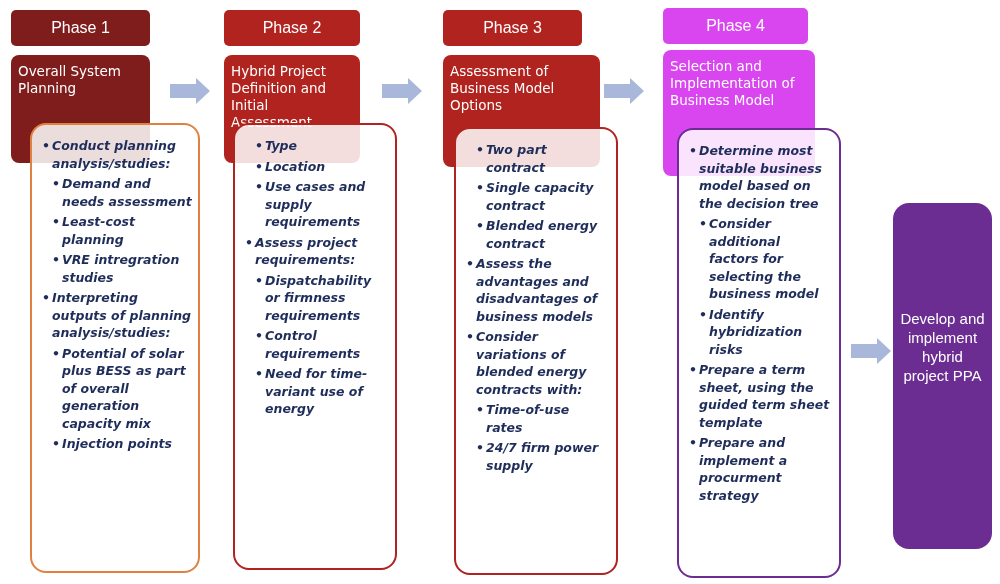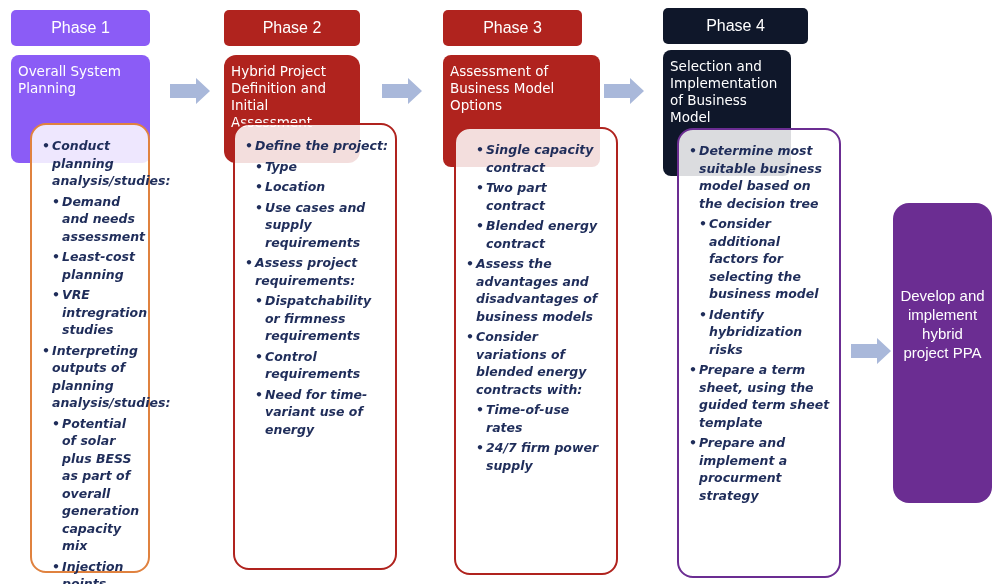--- a/index.html
+++ b/index.html
@@ -24,95 +24,94 @@
       font-style: italic; font-size: 12.5px; line-height: 17.5px;
     }
     .detail-box ul { list-style: none; }
     .detail-box li.l1 { font-weight: bold; padding-left: 10px; position: relative; margin-bottom: 3px; }
     .detail-box li.l1::before { content: "•"; position: absolute; left: 0; font-style: normal; }
     .detail-box li.l2 { font-weight: bold; padding-left: 20px; position: relative; margin-bottom: 3px; }
     .detail-box li.l2::before { content: "•"; position: absolute; left: 10px; font-style: normal; }
 
     .arrow { position: absolute; width: 40px; height: 26px; }
 
-    .c-orange { background: #8b5cf6; }
+    .c-orange { background: #7f1d1d; }
     .c-red { background: #b0231e; }
-    .c-purple { background: #0f172a; }
+    .c-purple { background: #d946ef; }
     .b-orange { border-color: #e0823f; }
     .b-red { border-color: #b0231e; }
     .b-purple { border-color: #6b2d92; }
 
     .final-box {
-      position: absolute; left: 893px; top: 203px; width: 99px; height: 300px;
+      position: absolute; left: 893px; top: 203px; width: 99px; height: 346px;
       background: #6b2d92; border-radius: 16px; color: #fff;
       font-family: "Liberation Sans", sans-serif; font-size: 15px; line-height: 19px;
       display: flex; align-items: center; justify-content: center; text-align: center;
       padding: 0 6px 58px 6px;
     }
   </style>
 </head>
 <body>
 
 <div class="phase-label c-orange" style="left:11px;top:10px;width:139px;">Phase 1</div>
 <div class="title-box c-orange" style="left:11px;top:55px;width:139px;height:108px;">Overall System Planning</div>
-<div class="detail-box b-orange" style="left:30px;top:123px;width:120px;height:450px;">
+<div class="detail-box b-orange" style="left:30px;top:123px;width:170px;height:450px;">
   <ul>
       <li class="l1">Conduct planning analysis/studies:</li>
       <li class="l2">Demand and needs assessment</li>
       <li class="l2">Least-cost planning</li>
       <li class="l2">VRE intregration studies</li>
       <li class="l1">Interpreting outputs of planning analysis/studies:</li>
       <li class="l2">Potential of solar plus BESS as part of overall generation capacity mix</li>
       <li class="l2">Injection points</li>
     </ul>
 </div>
 
 <svg class="arrow" style="left:170px;top:78px;" viewBox="0 0 40 26">
   <polygon points="0,6 26,6 26,0 40,13 26,26 26,20 0,20" fill="#a9b8da"></polygon>
 </svg>
 
 <div class="phase-label c-red" style="left:224px;top:10px;width:136px;">Phase 2</div>
-<div class="title-box c-red" style="left:224px;top:55px;width:136px;height:108px;border-radius:12px;">Hybrid Project Definition and Initial Assessment</div>
+<div class="title-box c-red" style="left:224px;top:55px;width:136px;height:108px;">Hybrid Project Definition and Initial Assessment</div>
 <div class="detail-box b-red" style="left:233px;top:123px;width:164px;height:447px;">
   <ul>
-      <li class="l1">Define the project:</li>
       <li class="l2">Type</li>
       <li class="l2">Location</li>
       <li class="l2">Use cases and supply requirements</li>
       <li class="l1">Assess project requirements:</li>
       <li class="l2">Dispatchability or firmness requirements</li>
       <li class="l2">Control requirements</li>
       <li class="l2">Need for time-variant use of energy</li>
     </ul>
 </div>
 
 <svg class="arrow" style="left:382px;top:78px;" viewBox="0 0 40 26">
   <polygon points="0,6 26,6 26,0 40,13 26,26 26,20 0,20" fill="#a9b8da"></polygon>
 </svg>
 
 <div class="phase-label c-red" style="left:443px;top:10px;width:139px;">Phase 3</div>
 <div class="title-box c-red" style="left:443px;top:55px;width:157px;height:112px;">Assessment of Business Model Options</div>
 <div class="detail-box b-red" style="left:454px;top:127px;width:164px;height:448px;">
   <ul>
+      <li class="l2">Two part contract</li>
       <li class="l2">Single capacity contract</li>
-      <li class="l2">Two part contract</li>
       <li class="l2">Blended energy contract</li>
       <li class="l1">Assess the advantages and disadvantages of business models</li>
       <li class="l1">Consider variations of blended energy contracts with:</li>
       <li class="l2">Time-of-use rates</li>
       <li class="l2">24/7 firm power supply</li>
     </ul>
 </div>
 
 <svg class="arrow" style="left:604px;top:78px;" viewBox="0 0 40 26">
   <polygon points="0,6 26,6 26,0 40,13 26,26 26,20 0,20" fill="#a9b8da"></polygon>
 </svg>
 
 <div class="phase-label c-purple" style="left:663px;top:8px;width:145px;">Phase 4</div>
-<div class="title-box c-purple" style="left:663px;top:50px;width:128px;height:126px;">Selection and Implementation of Business Model</div>
+<div class="title-box c-purple" style="left:663px;top:50px;width:152px;height:126px;">Selection and Implementation of Business Model</div>
 <div class="detail-box b-purple" style="left:677px;top:128px;width:164px;height:450px;">
   <ul>
       <li class="l1">Determine most suitable business model based on the decision tree</li>
       <li class="l2">Consider additional factors for selecting the business model</li>
       <li class="l2">Identify hybridization risks</li>
       <li class="l1">Prepare a term sheet, using the guided term sheet template</li>
       <li class="l1">Prepare and implement a procurment strategy</li>
     </ul>
 </div>
 

